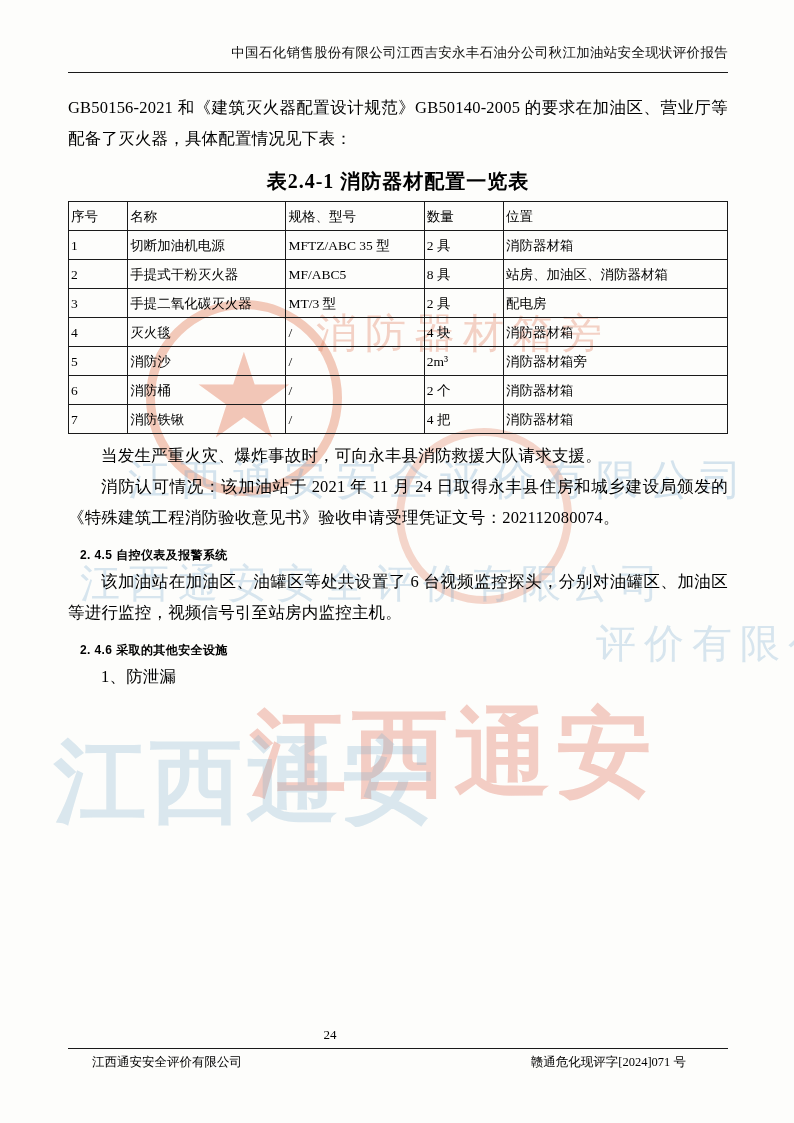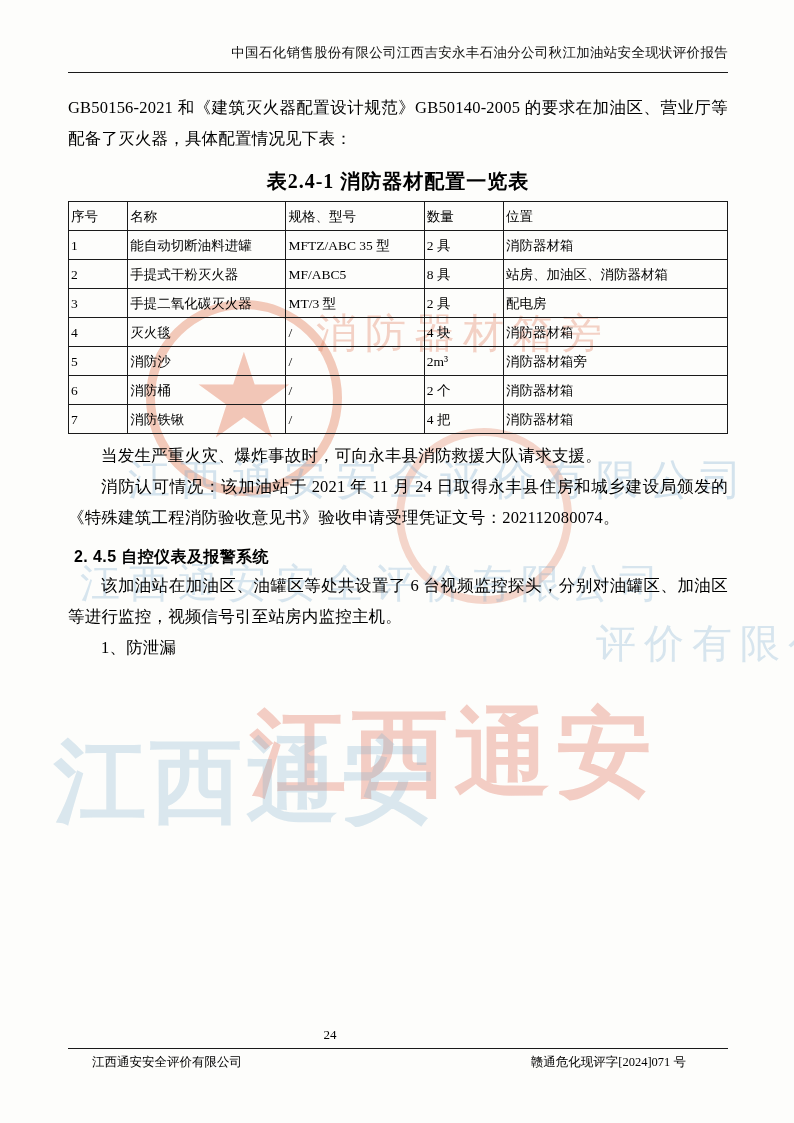--- a/index.html
+++ b/index.html
@@ -82,22 +82,22 @@
     font-size: 16.5px;
     line-height: 31px;
     text-align: justify;
     text-justify: inter-ideograph;
     letter-spacing: 0.2px;
   }
   p.indent {
     text-indent: 2em;
   }
   h3.section {
-    margin: 14px 0 2px 6px;
-    font-size: 16px;
+    margin: 14px 0 2px 12px;
+    font-size: 12px;
     font-weight: bold;
     letter-spacing: 0.4px;
     font-family: "Liberation Sans", sans-serif;
   }
   .table-caption {
     margin: 14px 0 6px 0;
     text-align: center;
     font-size: 20px;
     font-weight: bold;
     letter-spacing: 1px;
@@ -253,21 +253,21 @@
           <th>序号</th>
           <th>名称</th>
           <th>规格、型号</th>
           <th>数量</th>
           <th>位置</th>
         </tr>
       </thead>
       <tbody>
         <tr>
           <td>1</td>
-          <td>能自动切断油料进罐</td>
+          <td>切断加油机电源</td>
           <td>MFTZ/ABC 35 型</td>
           <td>2 具</td>
           <td>消防器材箱</td>
         </tr>
         <tr>
           <td>2</td>
           <td>手提式干粉灭火器</td>
           <td>MF/ABC5</td>
           <td>8 具</td>
           <td>站房、加油区、消防器材箱</td>
@@ -314,20 +314,21 @@
 
     <p class="para indent">当发生严重火灾、爆炸事故时，可向永丰县消防救援大队请求支援。</p>
 
     <p class="para indent">消防认可情况：该加油站于 2021 年 11 月 24 日取得永丰县住房和城乡建设局颁发的《特殊建筑工程消防验收意见书》验收申请受理凭证文号：202112080074。</p>
 
     <h3 class="section">2. 4.5 自控仪表及报警系统</h3>
 
 
     <p class="para indent">该加油站在加油区、油罐区等处共设置了 6 台视频监控探头，分别对油罐区、加油区等进行监控，视频信号引至站房内监控主机。</p>
 
+    <h3 class="section">2. 4.6 采取的其他安全设施</h3>
 
     <p class="para indent">1、防泄漏</p>
 
 
   </div>
 
   <div class="page-number">24</div>
   <div class="footer-rule"></div>
   <div class="footer-left">江西通安安全评价有限公司</div>
   <div class="footer-right">赣通危化现评字[2024]071 号</div>

